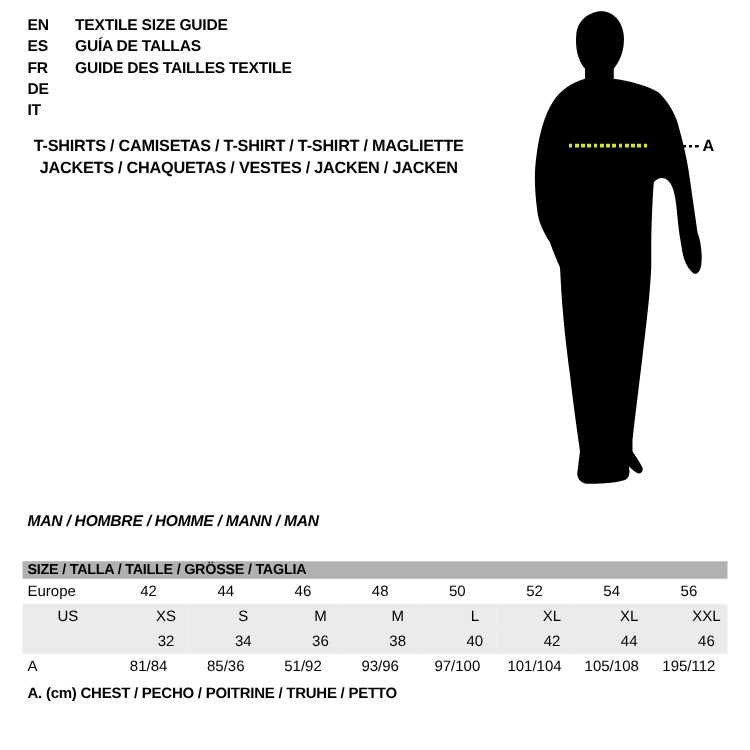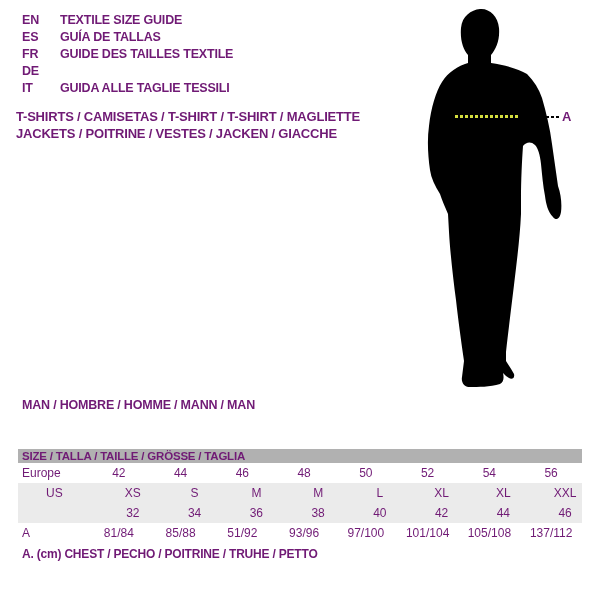--- a/index.html
+++ b/index.html
@@ -1,45 +1,45 @@
 <!DOCTYPE html>
 <html style="--header-bg: #b1b1b1; --row-shaded-bg: #ebebeb; --measure-dash: #d4de3e; --text: #000000;"><head>
 <meta charset="utf-8">
 <style>
   html,body { margin:0; padding:0; background:#fff; }
   .canvas {
     position:relative; width:600px; height:600px; background:#fff;
-    font-family:"Liberation Sans", sans-serif; color:#701a75; overflow:hidden;
+    font-family:"Liberation Sans", sans-serif; color:#000000; overflow:hidden;
   }
 
   
   .langs { position:absolute; left:22px; top:12px; }
   .lang-row { display:flex; font-weight:bold; font-size:12.5px; line-height:17px; letter-spacing:-0.2px; }
   .lang-code { width:38px; }
 
   
-  .cats { position:absolute; left:16px; top:108px; font-weight:bold; font-size:13px; line-height:17px; letter-spacing:-0.2px; }
+  .cats { position:absolute; left:27px; top:108px; font-weight:bold; font-size:13px; line-height:17px; letter-spacing:-0.2px;text-align:center; }
 
   
   .figure-wrap { position:absolute; left:410px; top:0; width:190px; height:400px; }
   .figure-wrap svg { display:block; width:190px; height:400px; }
 
   
   .dash-yellow {
     position:absolute; left:455px; top:115px; width:63px; height:3px;
     background: repeating-linear-gradient(90deg, var(--measure-dash,#d4de3e) 0 3px, transparent 3px 5px);
   }
   .dash-black {
     position:absolute; left:546px; top:116px; width:13px; height:2px;
     background: repeating-linear-gradient(90deg, #000 0 3px, transparent 3px 5px);
   }
   .measure-label { position:absolute; left:562px; top:109px; font-size:13px; font-weight:bold; }
 
   
-  .man-title { position:absolute; left:22px; top:398px; font-weight:bold; font-size:12.5px; letter-spacing:-0.2px; }
+  .man-title { position:absolute; left:22px; top:410px; font-weight:bold; font-size:12.5px; letter-spacing:-0.2px;font-style:italic; }
 
   
   .size-table {
     position:absolute; left:18px; top:449px; width:564px;
     border-collapse:collapse; table-layout:fixed; font-size:12px;
   }
   .size-table td { padding:0; height:20px; text-align:center; vertical-align:middle; white-space:nowrap; }
   .size-table td.rowlabel { text-align:left; padding-left:4px; }
   .size-table tr.head td {
     background: var(--header-bg,#b1b1b1); font-weight:bold; font-size:11.5px;
@@ -66,27 +66,26 @@
     </div>
     <div class="lang-row">
       <span class="lang-code">FR</span>
       <span>GUIDE DES TAILLES TEXTILE</span>
     </div>
     <div class="lang-row">
       <span class="lang-code">DE</span>
     </div>
     <div class="lang-row">
       <span class="lang-code">IT</span>
-      <span>GUIDA ALLE TAGLIE TESSILI</span>
     </div>
   </div>
 
   <div class="cats">
     <div>T-SHIRTS / CAMISETAS / T-SHIRT / T-SHIRT / MAGLIETTE</div>
-    <div>JACKETS / POITRINE / VESTES / JACKEN / GIACCHE</div>
+    <div>JACKETS / CHAQUETAS / VESTES / JACKEN / JACKEN</div>
   </div>
 
   <div class="figure-wrap">
     <svg viewBox="0 0 190 400" xmlns="http://www.w3.org/2000/svg">
       <path fill="#000" d="
         M70,9
         C79,8 88,16 89,28
         C90,40 86,49 81,55
         L81,63
         C95,65 109,69 117,74
@@ -177,26 +176,26 @@
         <td>36</td>
         <td>38</td>
         <td>40</td>
         <td>42</td>
         <td>44</td>
         <td>46</td>
       </tr>
       <tr>
         <td class="rowlabel">A</td>
         <td>81/84</td>
-        <td>85/88</td>
+        <td>85/36</td>
         <td>51/92</td>
         <td>93/96</td>
         <td>97/100</td>
         <td>101/104</td>
         <td>105/108</td>
-        <td>137/112</td>
+        <td>195/112</td>
       </tr>
     </tbody>
   </table>
 
   <div class="footnote">A. (cm) CHEST / PECHO / POITRINE / TRUHE / PETTO</div>
 
 </div>
 
 </body></html>

